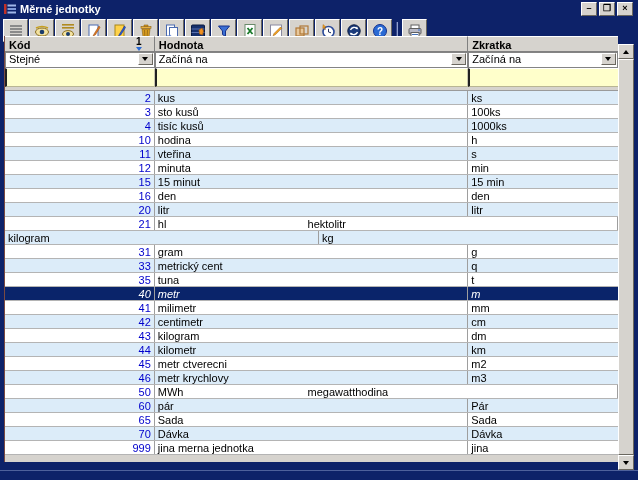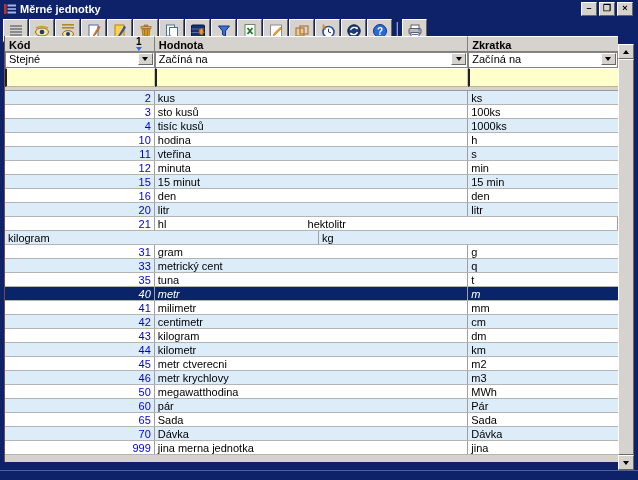--- a/index.html
+++ b/index.html
@@ -371,22 +371,22 @@
     <span class="cell value">metr ctverecni</span>
     <span class="cell abbr">m2</span>
   </div>
         <div class="row">
     <span class="cell code">46</span>
     <span class="cell value">metr krychlovy</span>
     <span class="cell abbr">m3</span>
   </div>
         <div class="row">
     <span class="cell code">50</span>
+    <span class="cell abbr">MWh</span>
     <span class="cell value">megawatthodina</span>
-    <span class="cell abbr">MWh</span>
   </div>
         <div class="row">
     <span class="cell code">60</span>
     <span class="cell value">pár</span>
     <span class="cell abbr">Pár</span>
   </div>
         <div class="row">
     <span class="cell code">65</span>
     <span class="cell value">Sada</span>
     <span class="cell abbr">Sada</span>

